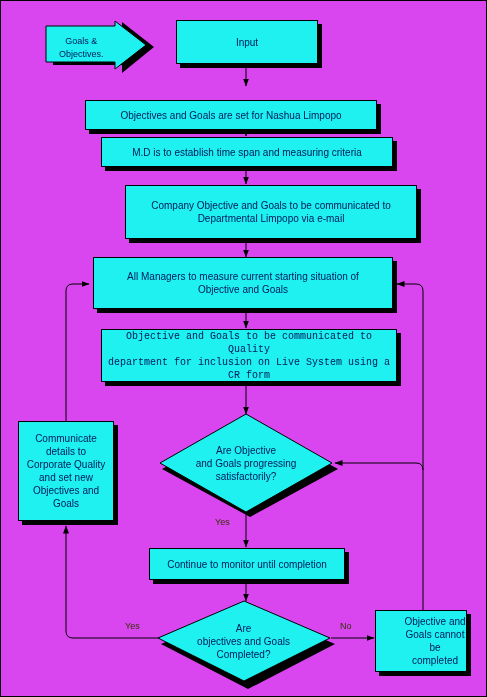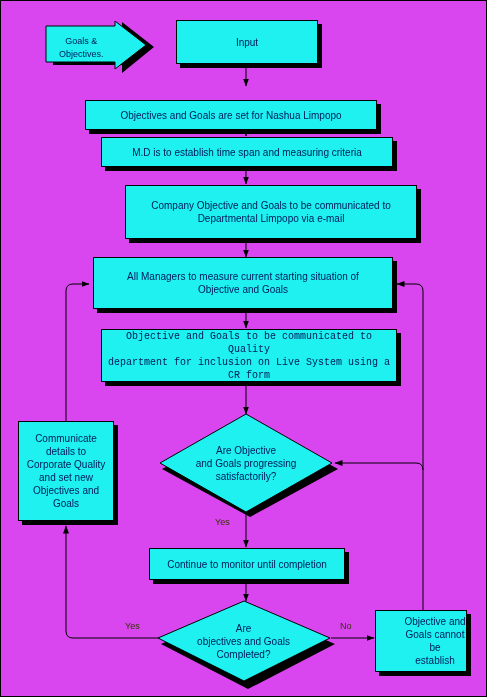--- a/index.html
+++ b/index.html
@@ -224,21 +224,21 @@
         <span>objectives and Goals</span><br>
         <span>Completed?</span>
       </span>
     </div>
   </div>
 
   <div class="node box" style="left:374px; top:609px; width:92px; height:62px;padding-left:28px;">
     <span>
       <span>Objective and</span><br>
       <span>Goals cannot be</span><br>
-      <span>establish</span>
+      <span>completed</span>
     </span>
   </div>
 
   <div class="edge-label" style="left:214px; top:516px;">Yes</div>
 
   <div class="edge-label" style="left:124px; top:620px;">Yes</div>
 
   <div class="edge-label" style="left:339px; top:620px;">No</div>
 
 </div>

